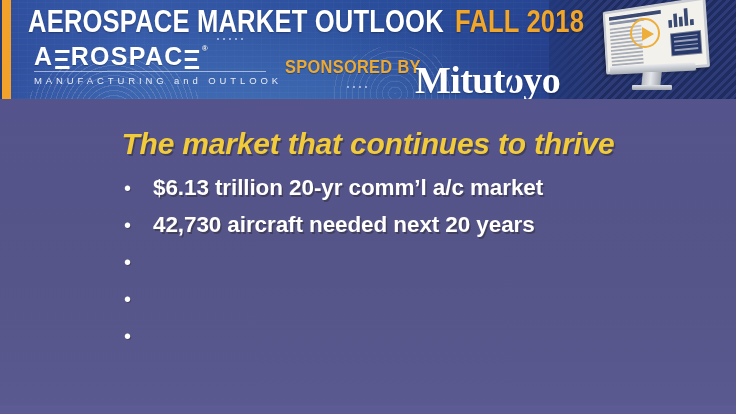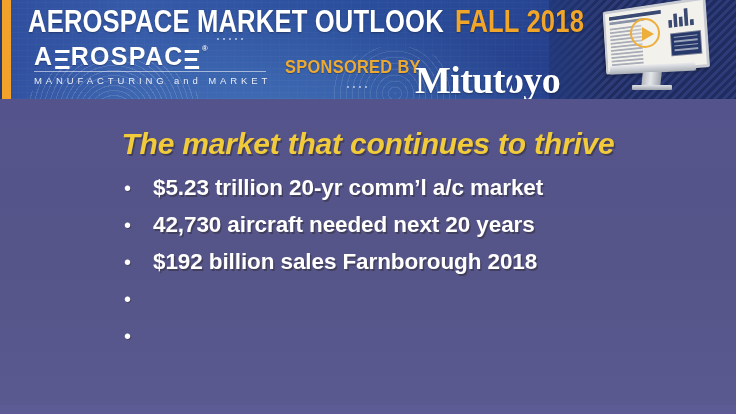--- a/index.html
+++ b/index.html
@@ -456,21 +456,21 @@
           </span>
         <span>ROSPAC</span>
         <span class="ebar">
             <i></i>
             <i></i>
             <i></i>
           </span>
         <span class="reg">®</span>
       </div>
       <div class="amd-rule"></div>
-      <div class="amd-tagline">MANUFACTURING and MARKET</div>
+      <div class="amd-tagline">MANUFACTURING and OUTLOOK</div>
     </div>
 
     <div class="sponsored">SPONSORED BY</div>
 
     <div class="mitutoyo"><span>Mitut</span><span class="slashwrap">oy</span><span>o</span></div>
 
     <div class="monitor">
       <div class="mon-screen">
         <div class="mon-page">
           <div class="pg-title"></div>
@@ -500,29 +500,28 @@
 
   <div class="body-area">
     <div class="body-bottom-band"></div>
   </div>
 
   <div class="slide-title">The market that continues to thrive</div>
 
   <div class="bullets">
     <div class="bullet-row">
       <span class="bullet-dot">•</span>
-      <span class="bullet-text">$5.23 trillion 20-yr comm’l a/c market</span>
+      <span class="bullet-text">$6.13 trillion 20-yr comm’l a/c market</span>
     </div>
     <div class="bullet-row">
       <span class="bullet-dot">•</span>
       <span class="bullet-text">42,730 aircraft needed next 20 years</span>
     </div>
     <div class="bullet-row">
       <span class="bullet-dot">•</span>
-      <span class="bullet-text">$192 billion sales Farnborough 2018</span>
     </div>
     <div class="bullet-row">
       <span class="bullet-dot">•</span>
     </div>
     <div class="bullet-row">
       <span class="bullet-dot">•</span>
     </div>
   </div>
 
 </div>

